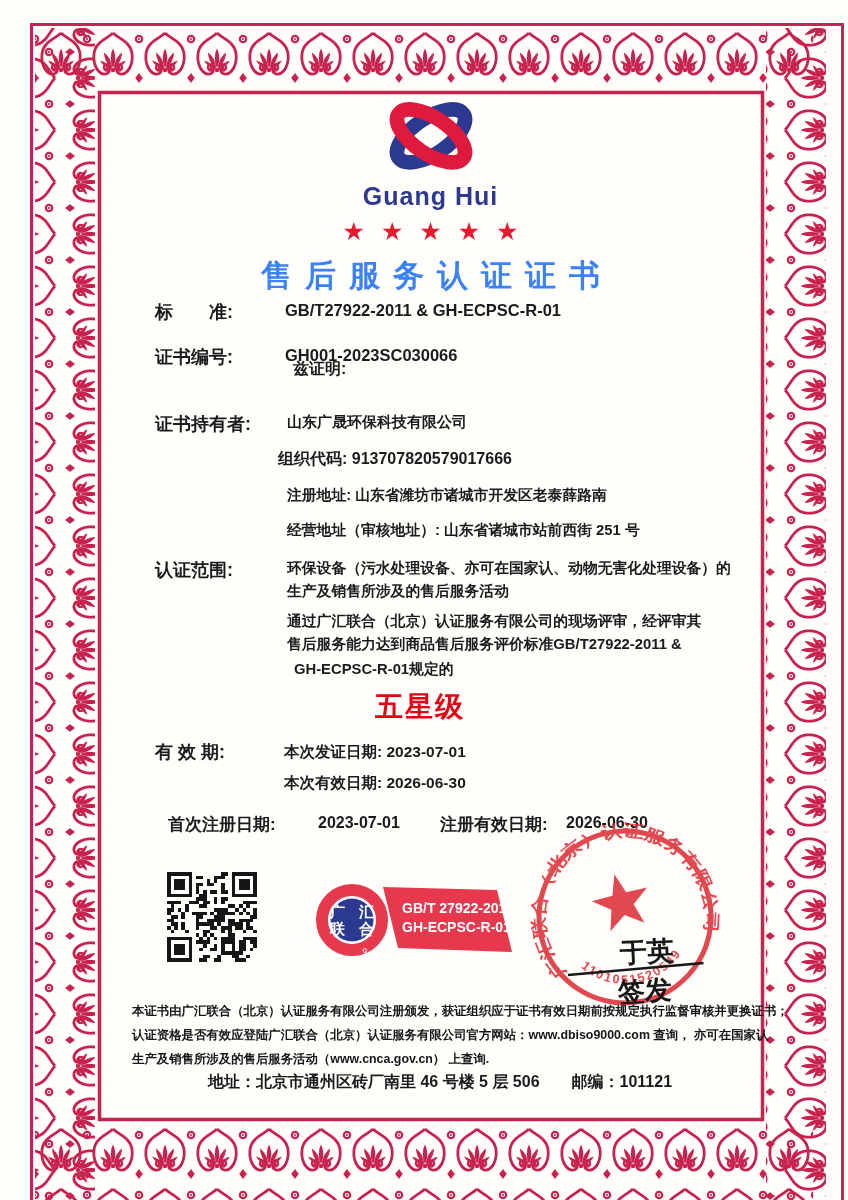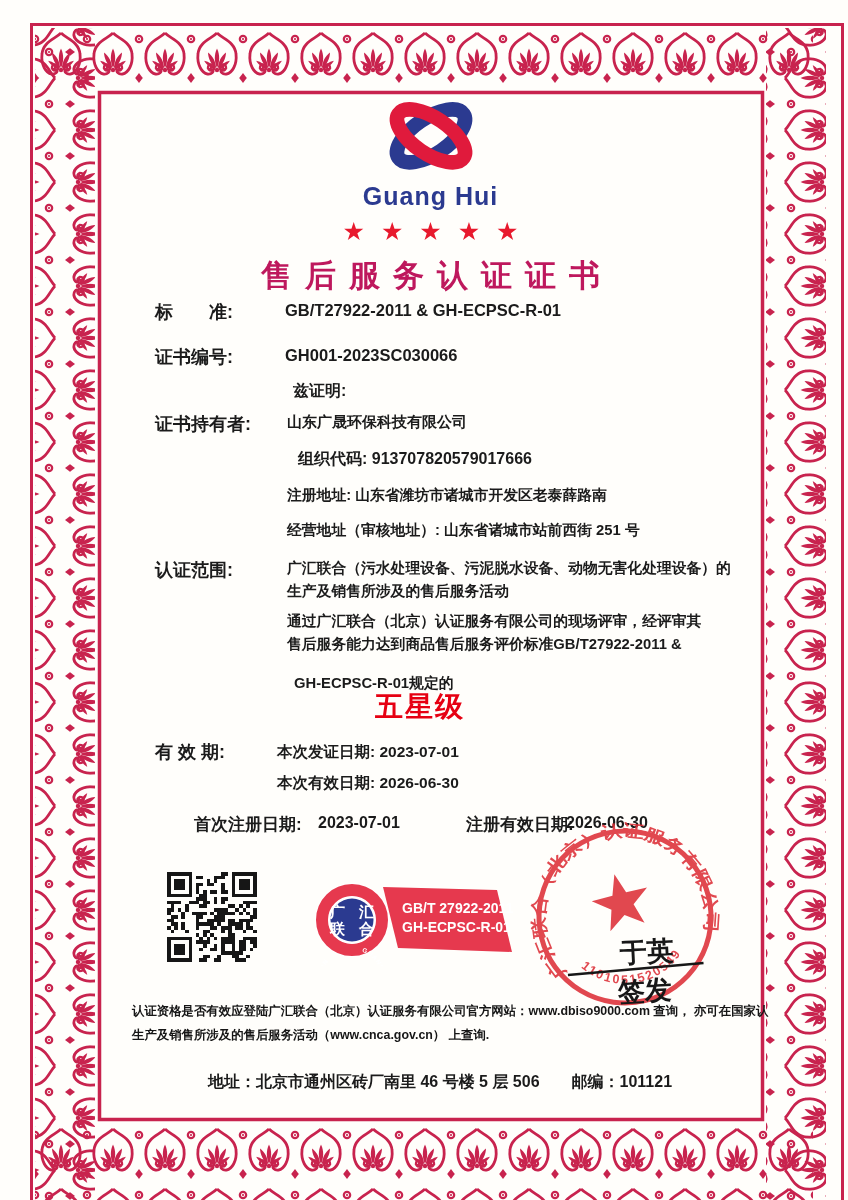--- a/index.html
+++ b/index.html
@@ -15,30 +15,30 @@
   
   .border-svg{ position:absolute; left:0; top:0; pointer-events:none; }
   .bf{ fill:var(--crimson); }
   .bline{ fill:none; stroke:var(--crimson); }
 
   
   .header{ position:absolute; top:94px; left:99px; right:86px; text-align:center; }
   .logo-svg{ margin:0 auto; }
   .brand{ font-size:25px; font-weight:bold; color:var(--blue); letter-spacing:1px; margin-top:2px;text-align:center; }
   .stars{ font-size:25px; color:var(--red); letter-spacing:16px; padding-left:16px; margin-top:6px; }
-  .title{ font-size:31px; font-weight:bold; color:#be185d; letter-spacing:13px; padding-left:13px; margin-top:9px; white-space:nowrap; }
+  .title{ font-size:31px; font-weight:bold; color:#3b82f6; letter-spacing:13px; padding-left:13px; margin-top:9px; white-space:nowrap; }
 
   
   .lbl{ font-weight:bold; font-size:18px; white-space:pre;text-align:right; }
   .val{ font-weight:bold; font-size:16.5px; white-space:pre; }
   .subline{ font-weight:bold; font-size:16px; white-space:pre; }
   .para{ font-weight:bold; font-size:14.8px; line-height:23px; white-space:pre; }
   .rating{ font-size:28px; font-weight:bold; color:var(--ratingred); text-align:center; letter-spacing:2px; }
   .vdate{ font-weight:bold; font-size:15.5px; line-height:31px; white-space:pre; }
-  .freg{ font-weight:bold; font-size:17px; white-space:pre;margin-left:26px; }
+  .freg{ font-weight:bold; font-size:17px; white-space:pre; }
   .fregv{ font-weight:bold; font-size:16px; white-space:pre; }
 
   
   .footer{ line-height:24px; }
   .footer div{ font-weight:bold; font-size:12.4px; white-space:nowrap; color:#161616; }
   .address{ font-weight:bold; font-size:16px; white-space:pre; text-align:center; }
 
   
   .qr rect{ fill:#161616; }
 
@@ -114,45 +114,45 @@
     <div class="stars">★★★★★</div>
     <div class="title">售后服务认证证书</div>
   </div>
 
   <span class="abs lbl" style="left:155px;top:300px">标　　准:</span>
   <span class="abs val" style="left:285px;top:301px">GB/T27922-2011 &amp; GH-ECPSC-R-01</span>
 
   <span class="abs lbl" style="left:155px;top:345px">证书编号:</span>
   <span class="abs val" style="left:285px;top:346px">GH001-2023SC030066</span>
 
-  <span class="abs subline" style="left:293px;top:381px">兹证明:</span>
+  <span class="abs subline" style="left:293px;top:359px">兹证明:</span>
 
   <span class="abs lbl" style="left:155px;top:412px">证书持有者:</span>
   <span class="abs val" style="left:287px;top:413px;font-size:15px">山东广晟环保科技有限公司</span>
 
-  <span class="abs subline" style="left:298px;top:449px">组织代码: 913707820579017666</span>
+  <span class="abs subline" style="left:278px;top:449px">组织代码: 913707820579017666</span>
   <span class="abs subline" style="left:287px;top:486px;font-size:14.8px">注册地址: 山东省潍坊市诸城市开发区老泰薛路南</span>
   <span class="abs subline" style="left:287px;top:521px;font-size:14.8px">经营地址（审核地址）: 山东省诸城市站前西街 251 号</span>
 
   <span class="abs lbl" style="left:155px;top:558px">认证范围:</span>
   <div class="abs" style="left:287px;top:557px">
-    <div class="para">广汇联合（污水处理设备、污泥脱水设备、动物无害化处理设备）的</div>
+    <div class="para">环保设备（污水处理设备、亦可在国家认、动物无害化处理设备）的</div>
     <div class="para">生产及销售所涉及的售后服务活动</div>
   </div>
 
   <div class="abs" style="left:287px;top:610px">
     <div class="para">通过广汇联合（北京）认证服务有限公司的现场评审，经评审其</div>
     <div class="para">售后服务能力达到商品售后服务评价标准GB/T27922-2011 &amp;</div>
-    <div class="para" style="margin-top:16px;padding-left:7px">GH-ECPSC-R-01规定的</div>
+    <div class="para" style="margin-top:2px;padding-left:7px">GH-ECPSC-R-01规定的</div>
   </div>
 
   <div class="abs rating" style="left:285px;top:688px;width:270px">五星级</div>
 
   <span class="abs lbl" style="left:155px;top:740px">有 效 期:</span>
-  <div class="abs" style="left:277px;top:736px">
+  <div class="abs" style="left:284px;top:736px">
     <div class="vdate">本次发证日期: 2023-07-01</div>
     <div class="vdate">本次有效日期: 2026-06-30</div>
   </div>
 
   <span class="abs freg" style="left:168px;top:813px">首次注册日期:</span>
   <span class="abs fregv" style="left:318px;top:814px">2023-07-01</span>
   <span class="abs freg" style="left:440px;top:813px">注册有效日期:</span>
   <span class="abs fregv" style="left:566px;top:814px">2026-06-30</span>
 
   <svg id="qr" class="abs qr" style="left:167px;top:872px" width="90" height="90" viewBox="0 0 25 25" shape-rendering="crispEdges">
@@ -468,20 +468,21 @@
       <circle r="21.5" fill="var(--badgeblue)"></circle>
       <path id="bgArc" d="M 0 30 A 30 30 0 1 1 -0.02 30" fill="none"></path>
       <text class="ring-t"><textPath href="#bgArc" startOffset="10">GUANGHUI UNITED</textPath></text>
       <text class="ring-t"><textPath href="#bgArc" startOffset="101">CERTIFICATION</textPath></text>
       <text class="inner-t" text-anchor="middle" x="2.5" y="-3">广 汇</text>
       <text class="inner-t" text-anchor="middle" x="2.5" y="14">联 合</text>
     </g>
   </svg>
 
   <div class="abs footer" style="left:132px;top:999px">
+    <div>本证书由广汇联合（北京）认证服务有限公司注册颁发，获证组织应于证书有效日期前按规定执行监督审核并更换证书；</div>
     <div>认证资格是否有效应登陆广汇联合（北京）认证服务有限公司官方网站：www.dbiso9000.com 查询， 亦可在国家认</div>
     <div>生产及销售所涉及的售后服务活动（www.cnca.gov.cn） 上查询.</div>
   </div>
   <div class="abs address" style="left:99px;top:1072px;width:682px">地址：北京市通州区砖厂南里 46 号楼 5 层 506　　邮编：101121</div>
 
   <svg class="abs" style="left:530px;top:822px" width="190" height="190" viewBox="0 0 190 190">
     <g transform="translate(95 95) rotate(-14)" opacity="0.88">
       <circle r="86" fill="none" stroke="var(--stampred)" stroke-width="5"></circle>
       <path id="stArc" d="M -70 40 A 80.6 80.6 0 1 1 70 40" fill="none"></path>
       <text class="stamp-t" font-size="17">

